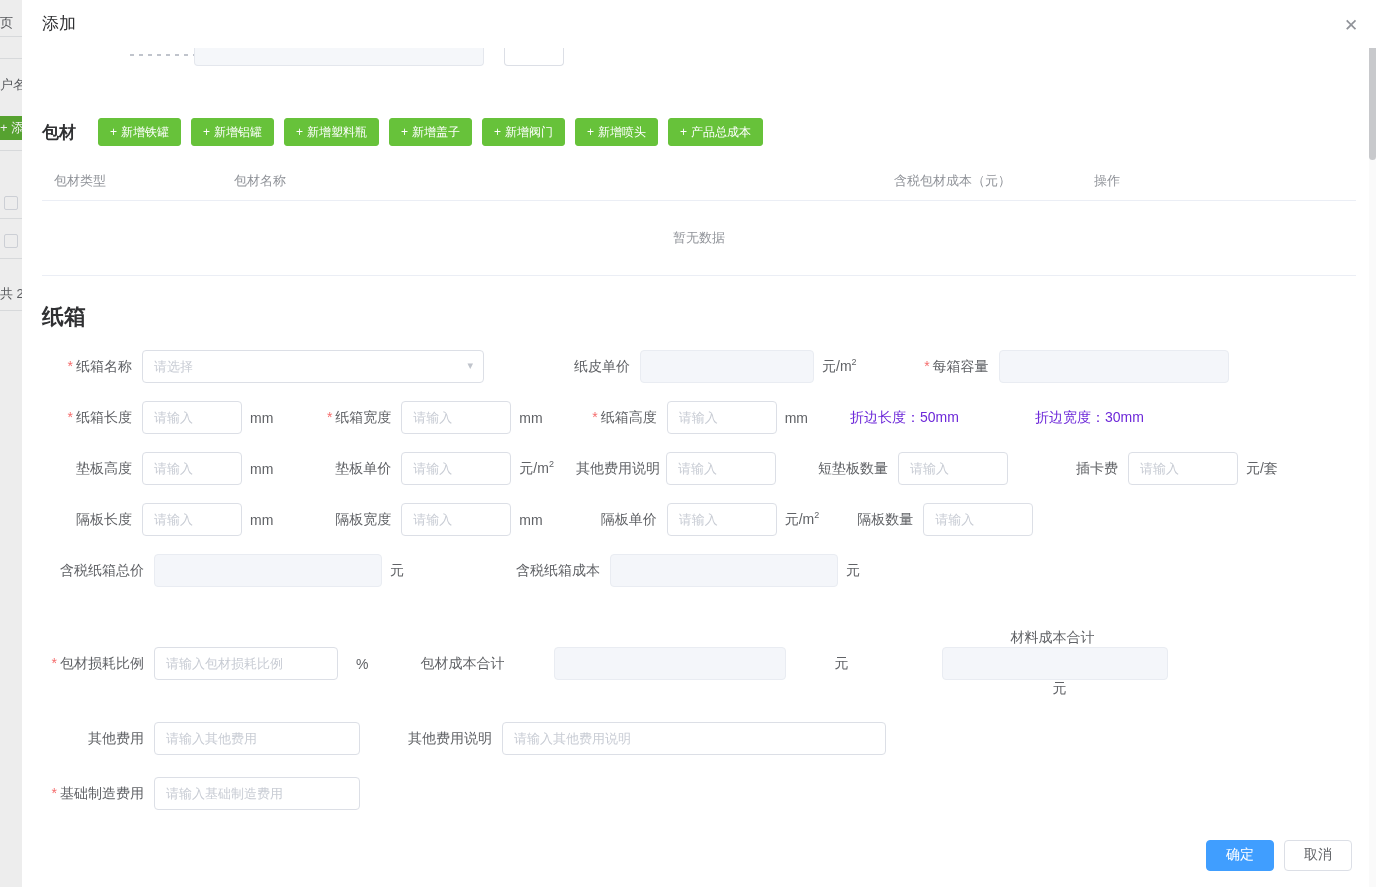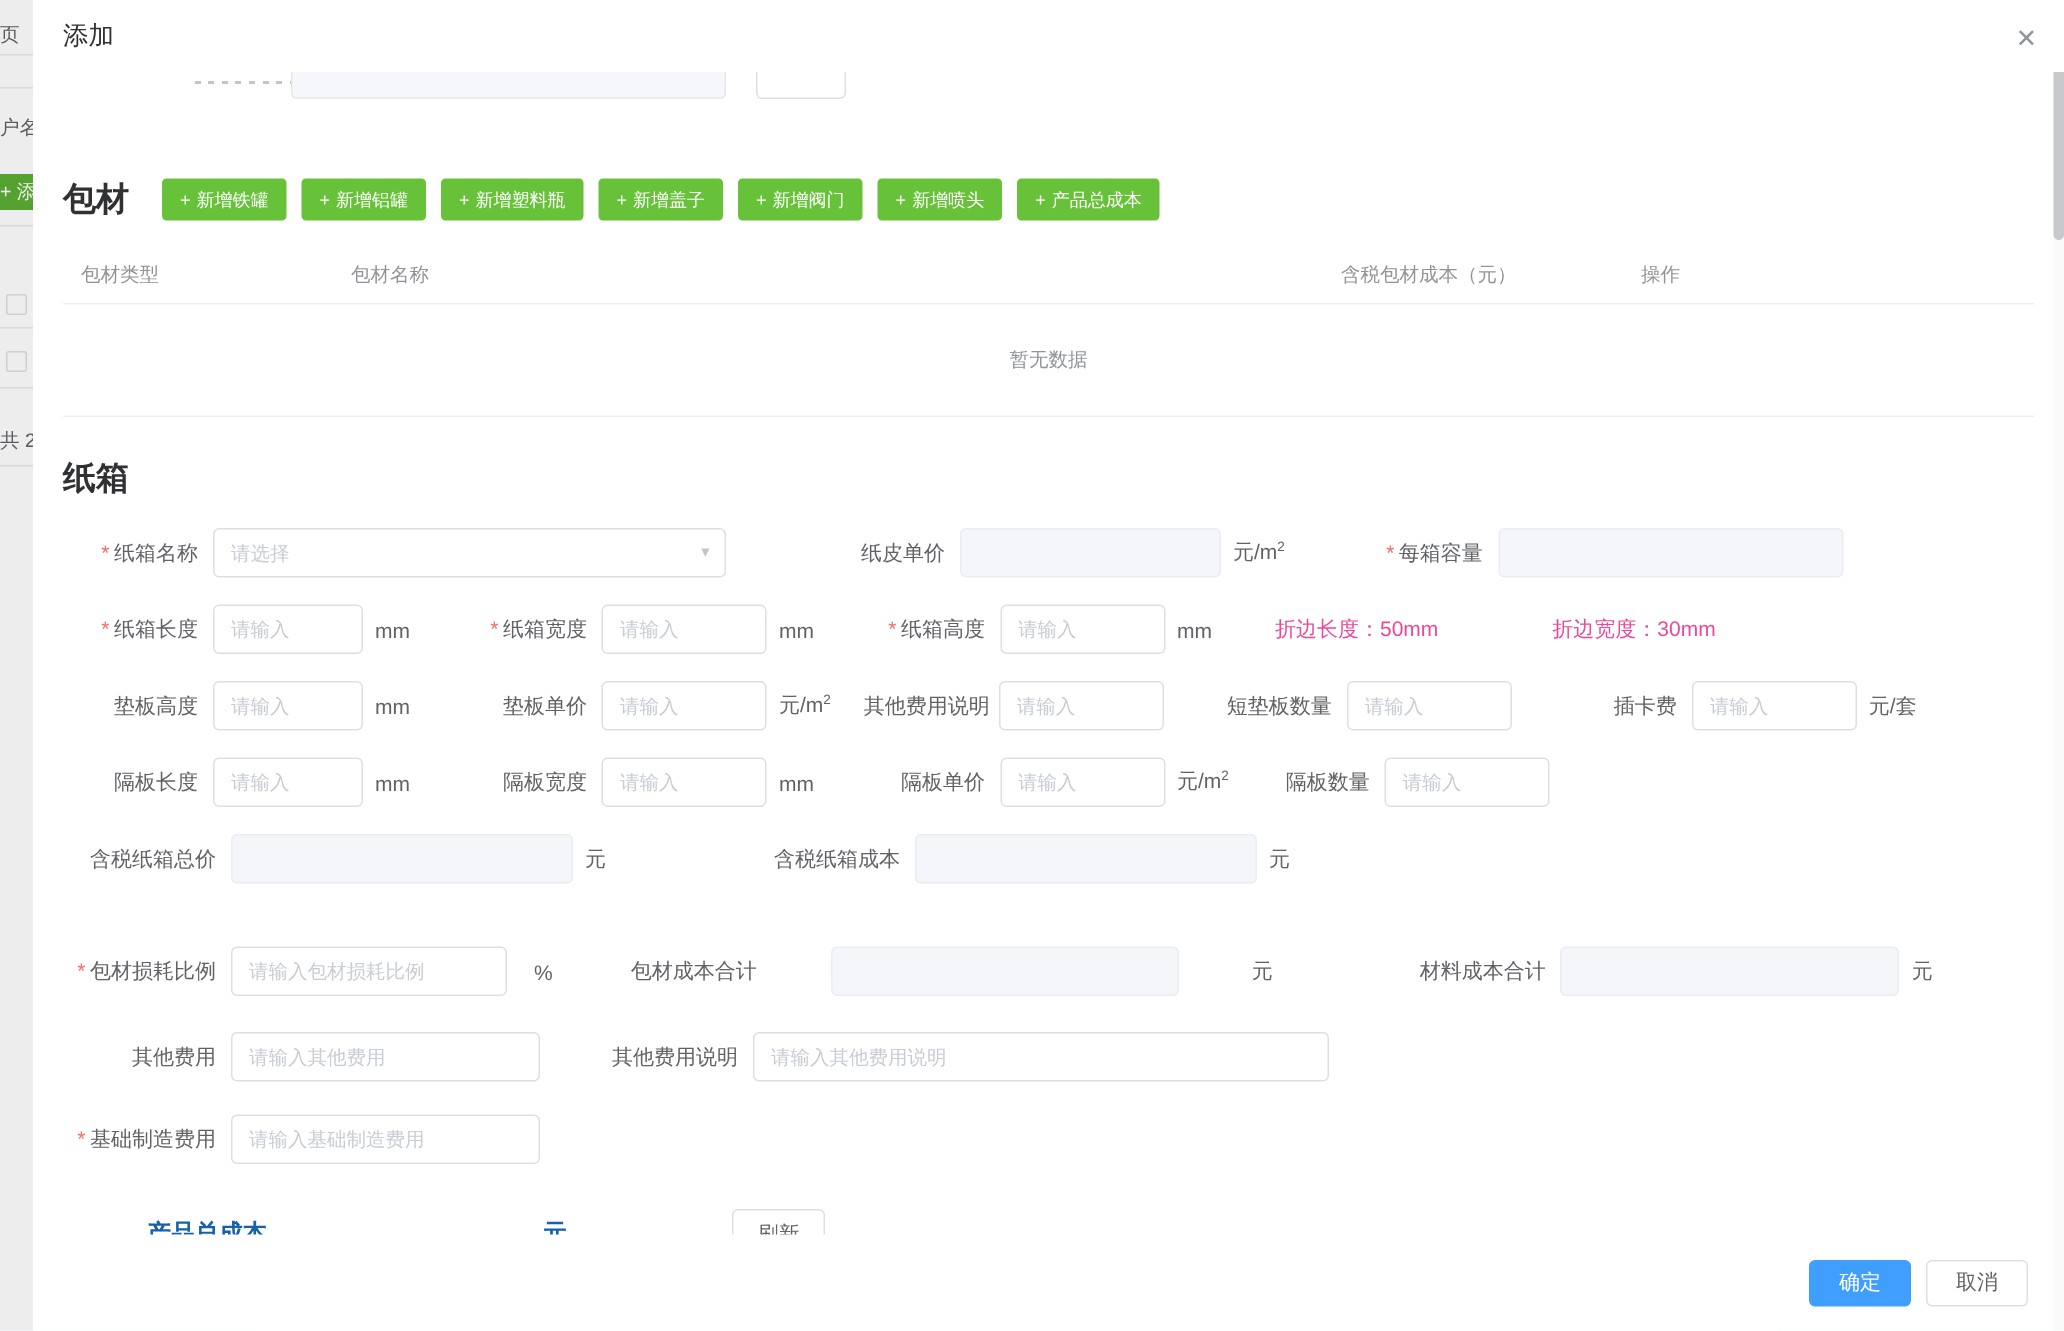--- a/index.html
+++ b/index.html
@@ -105,21 +105,21 @@
     border-top: none;
     border-radius: 0 0 4px 4px;
   }
 
   
   .section-bar {
     display: flex; align-items: center;
     margin-top: 52px;
   }
   .section-title {
-    font-size: 22px; font-weight: bold; color: #303133;
+    font-size: 17px; font-weight: bold; color: #303133;
     margin-right: 22px;
   }
   .btn-green {
     background: #67c23a;
     border: 1px solid #67c23a;
     color: #fff;
     font-size: 12px;
     padding: 0 11px;
     height: 28px;
     line-height: 26px;
@@ -197,21 +197,21 @@
     transform: translateY(-60%);
     pointer-events: none;
     color: #c0c4cc; font-size: 11px;
   }
   .unit {
     font-size: 14px; color: #606266;
     margin-left: 8px; white-space: nowrap;
   }
   .unit sup { font-size: 9px; vertical-align: super; }
   .static-text {
-    font-size: 14px; color: #ec4899; white-space: nowrap;
+    font-size: 14px; color: #6d28d9; white-space: nowrap;
   }
 
   
   .total-row {
     display: flex; align-items: center;
     margin-top: 30px;
   }
   .total-label {
     color: #1661ab; font-weight: bold; font-size: 16px;
     margin-left: 56px;
@@ -433,21 +433,21 @@
       <div class="field">
         <span class="lbl req" style="width:112px;">包材损耗比例</span>
         <input class="ipt" style="width: 184px;" placeholder="请输入包材损耗比例">
         <span class="unit" style="margin-left:18px;">%</span>
       </div>
       <div class="field" style="margin-left:48px;gap:40px;">
         <span class="lbl" style="width:98px;">包材成本合计</span>
         <input class="ipt disabled" style="width: 232px;" disabled="">
         <span class="unit">元</span>
       </div>
-      <div class="field" style="margin-left:94px;">
+      <div class="field" style="margin-left:94px;flex-direction:column;">
         <span class="lbl" style="width:98px;">材料成本合计</span>
         <input class="ipt disabled" style="width: 226px;" disabled="">
         <span class="unit">元</span>
       </div>
     </div>
 
     <div class="form-row" style="margin-top:24px;">
       <div class="field">
         <span class="lbl" style="width:112px;">其他费用</span>
         <input class="ipt" style="width: 206px;" placeholder="请输入其他费用">

